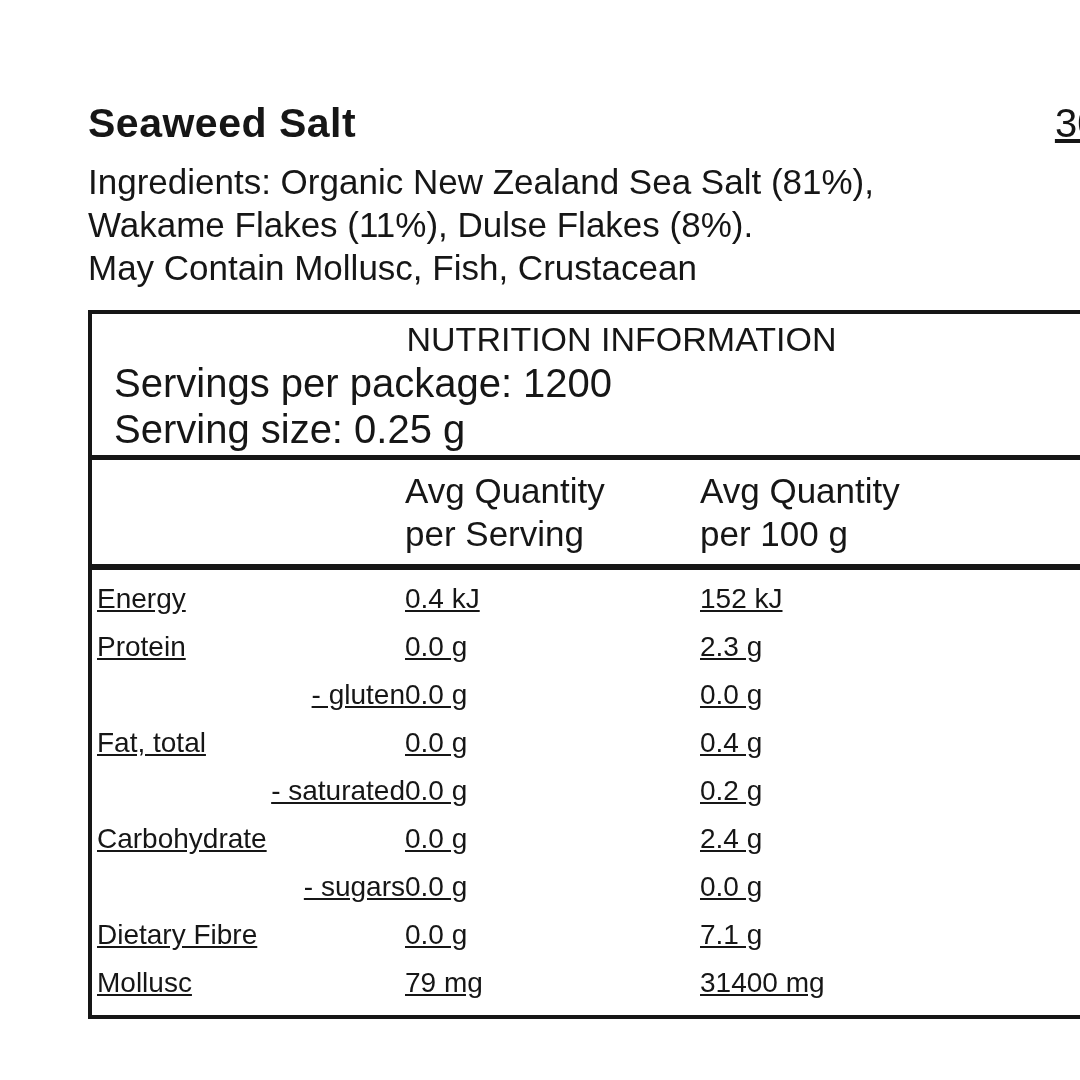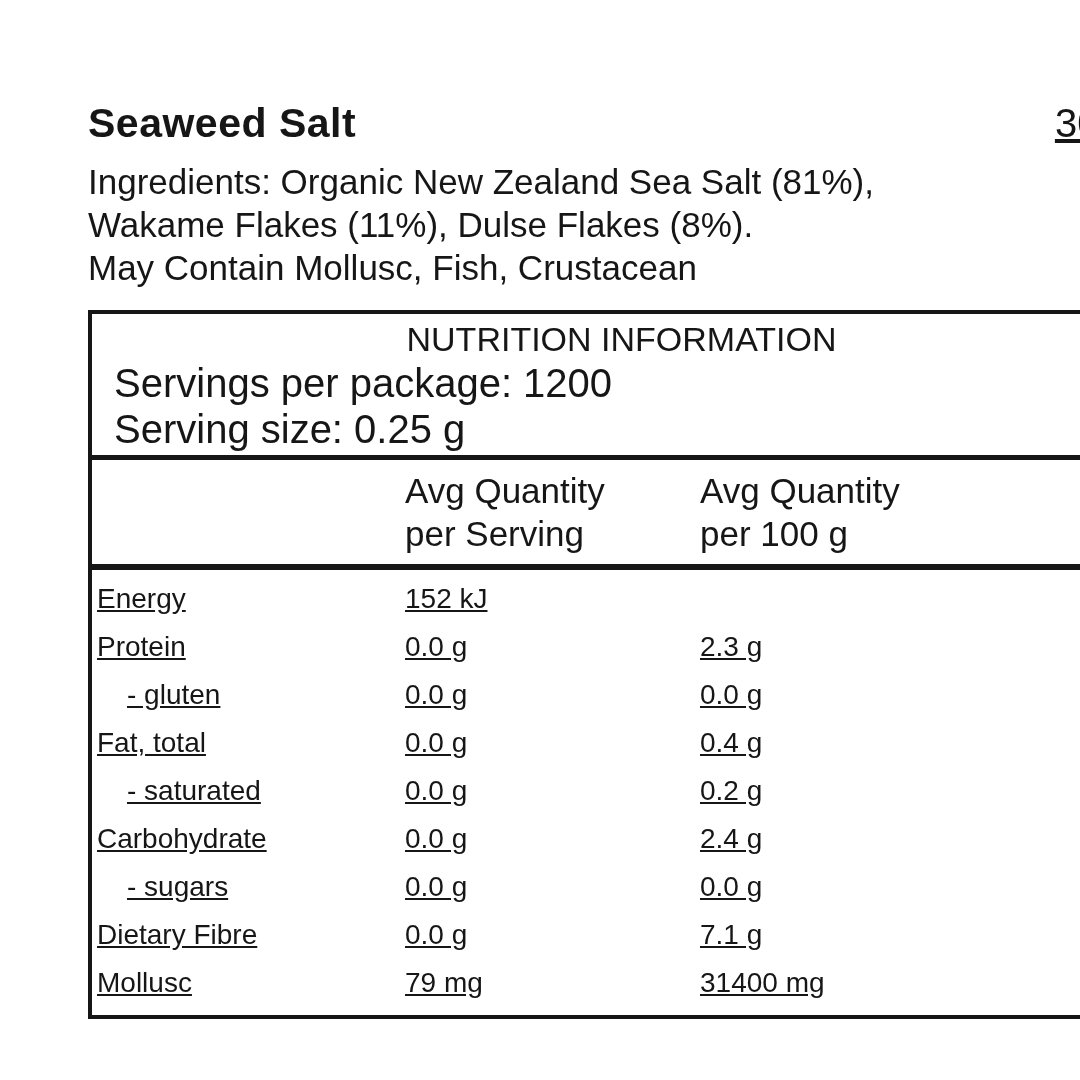--- a/index.html
+++ b/index.html
@@ -39,21 +39,21 @@
   .grid-row {
     display: grid;
     grid-template-columns: 308px 295px auto;
     padding-left: 5px;
   }
   .nt-header { font-size: 35px; line-height: 43px; padding-top: 9px; padding-bottom: 9px; }
   .nt-header .colhead div { white-space: nowrap; }
 
   .rows-block { padding-top: 5px; padding-bottom: 8px; }
   .nutrient-row { font-size: 28px; line-height: 48px; text-decoration: underline; }
-  .cell-label.indent { padding-left: 30px; }
+  .cell-label.indent { padding-left: 30px; text-align: right; }
   .cell { white-space: nowrap; }
 </style>
 </head>
 <body>
 
 <div class="page">
   <div class="content">
 
     <div class="title-row">
       <h1 class="product-name">Seaweed Salt</h1>
@@ -85,20 +85,21 @@
           <div>per 100 g</div>
         </div>
       </div>
 
       <div class="divider-head"></div>
 
       <div class="rows-block">
 
         <div class="grid-row nutrient-row">
           <div class="cell cell-label">Energy</div>
+          <div class="cell">0.4 kJ</div>
           <div class="cell">152 kJ</div>
         </div>
 
         <div class="grid-row nutrient-row">
           <div class="cell cell-label">Protein</div>
           <div class="cell">0.0 g</div>
           <div class="cell">2.3 g</div>
         </div>
 
         <div class="grid-row nutrient-row">

